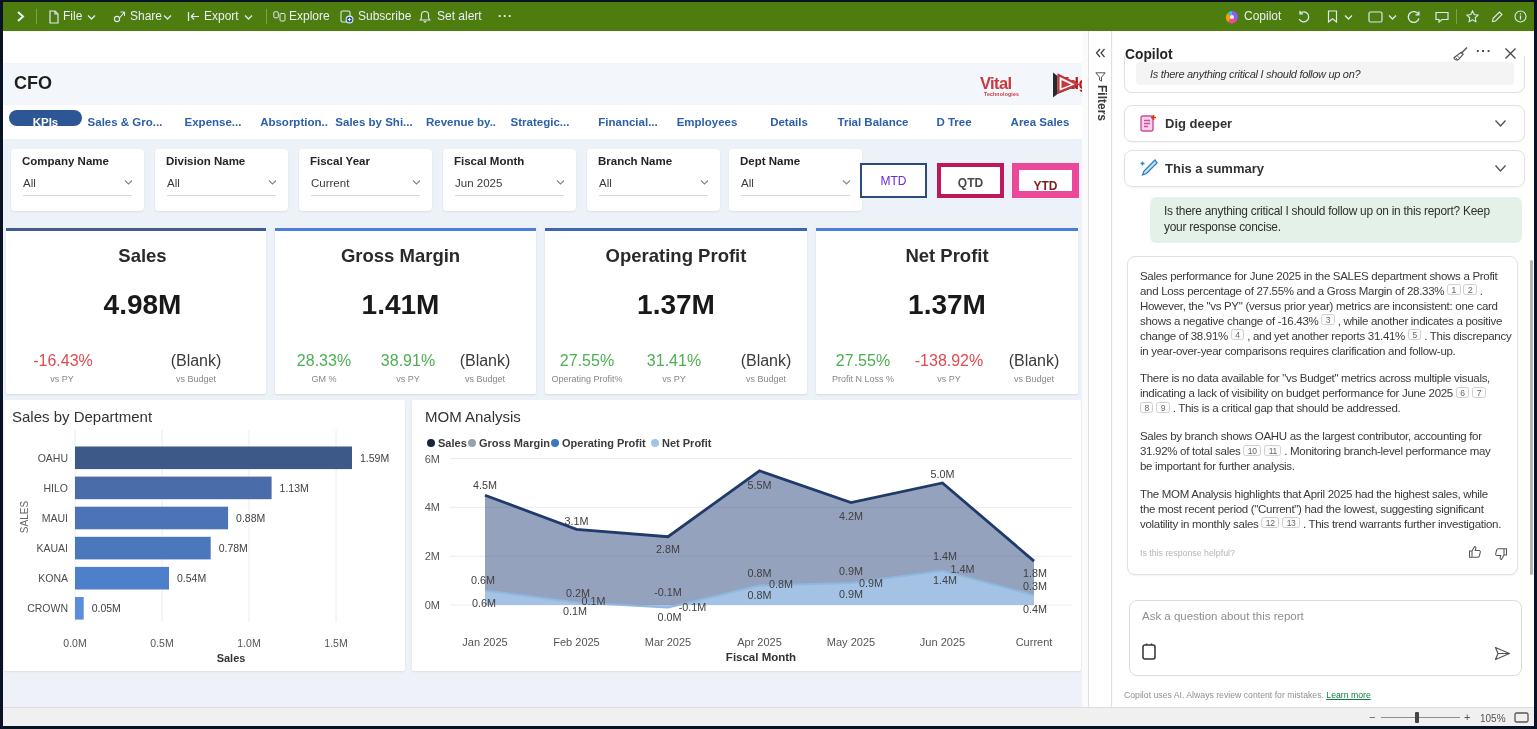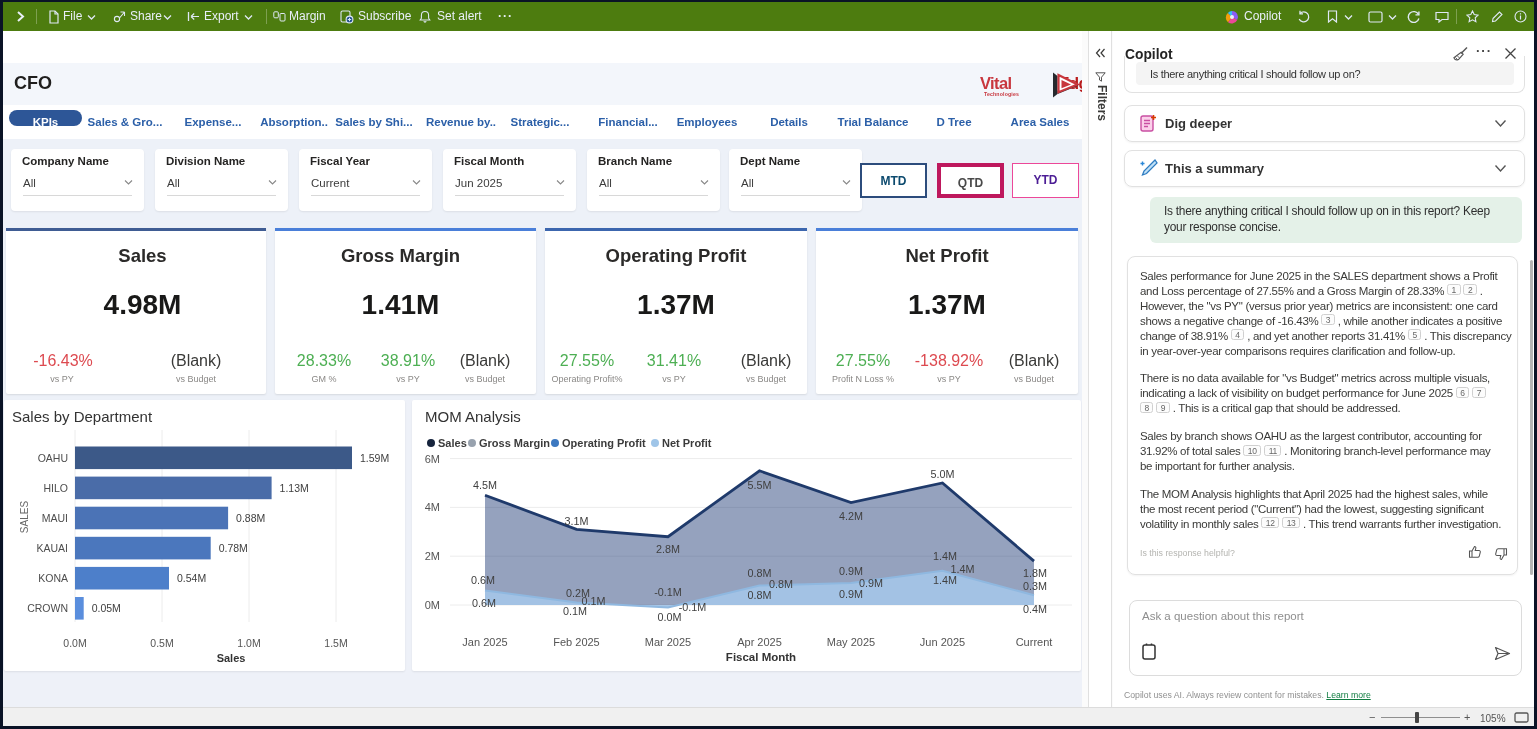--- a/index.html
+++ b/index.html
@@ -81,21 +81,21 @@
 <div class="it" style="left:201px;">Export</div>
 <svg class="ti" style="left:241px;top:12px;" width="9" height="7" viewBox="0 0 9 7">
       <path d="M1 1.5 L4.5 5 L8 1.5" stroke="#dfe8f5" stroke-width="1.3" fill="none"></path>
     </svg>
 <div class="tsep" style="left:263px;"></div>
 <div class="tsep" style="left:33px;"></div>
 <svg class="ti" style="left:270px;top:9px;" width="13" height="11" viewBox="0 0 13 11">
       <rect x="0.8" y="0.8" width="4.5" height="6" rx="1" stroke="#dfe8f5" stroke-width="1" fill="none"></rect>
       <rect x="7" y="2.5" width="5" height="7.5" rx="1" stroke="#dfe8f5" stroke-width="1" fill="none"></rect>
     </svg>
-<div class="it" style="left:286px;">Margin</div>
+<div class="it" style="left:286px;">Explore</div>
 <svg class="ti" style="left:337px;top:8px;" width="14" height="14" viewBox="0 0 14 14">
       <rect x="1" y="1" width="9" height="11" rx="1.5" stroke="#dfe8f5" stroke-width="1.1" fill="none"></rect>
       <circle cx="9.5" cy="9.5" r="3.4" fill="#24528f" stroke="#dfe8f5" stroke-width="1.1"></circle>
       <path d="M9.5 7.8 v3.4 M7.8 9.5 h3.4" stroke="#dfe8f5" stroke-width="1" fill="none"></path>
     </svg>
 <div class="it" style="left:355px;">Subscribe</div>
 <svg class="ti" style="left:416px;top:8px;" width="12" height="13" viewBox="0 0 12 13">
       <path d="M6 1.5 c2.3 0 3.6 1.6 3.6 3.8 v2.9 l1.2 1.8 h-9.6 l1.2 -1.8 v-2.9 c0 -2.2 1.3 -3.8 3.6 -3.8 z" stroke="#dfe8f5" stroke-width="1.1" fill="none"></path>
       <path d="M4.8 11.3 a1.3 1.3 0 0 0 2.4 0" stroke="#dfe8f5" stroke-width="1.1" fill="none"></path>
     </svg>
@@ -214,23 +214,23 @@
         <div class="fline"></div>
       </div>
 <div class="fcard" style="left:726px;">
         <div class="flab">Dept Name</div>
         <div class="fval">All</div>
         <svg class="fchev" viewBox="0 0 9 9">
           <path d="M1 2.5 L4.5 6 L8 2.5" stroke="#888" stroke-width="1.1" fill="none"></path>
         </svg>
         <div class="fline"></div>
       </div>
-<div class="tbtn" style="left:857px;top:24px;border:2.5px solid #2c4c7c;font-weight:700;color:#0c4a6e;">MTD</div>
+<div class="tbtn" style="left:857px;top:24px;border:2.5px solid #2c4c7c;font-weight:400;color:#6d28d9;">MTD</div>
 <div class="tbtn" style="left:934px;top:24px;border:4px solid #be185d;font-weight:600;color:#4a4a4a;">QTD</div>
-<div class="tbtn" style="left:1009px;top:24px;border:1px solid #ec4899;font-weight:600;color:#4c1d95;">YTD</div>
+<div class="tbtn" style="left:1009px;top:24px;border:7px solid #ec4899;font-weight:600;color:#7f1d1d;">YTD</div>
   </div>
   <div id="kpis" class="abs">
 <div class="kcard" style="left:3px;width:260px;">
         <div class="ktop" style="background:#3f5c93;"></div>
         <div class="ktitle" style="text-indent:13px;">Sales</div>
         <div class="knum" style="text-indent:13px;">4.98M</div>
       </div>
 <div class="kcard" style="left:272px;width:261px;">
         <div class="ktop" style="background:#4a7fd9;"></div>
         <div class="ktitle" style="text-indent:-10px;">Gross Margin</div>
@@ -399,21 +399,21 @@
       <path d="M15 1.5 L9 7.5" stroke="#555" stroke-width="1.4" fill="none"></path>
       <path d="M9.2 6.2 l2 2 L6.5 13.5 c-1.8 0.8 -3.8 0 -4.6 -1.8 z" stroke="#555" stroke-width="1.1" fill="none"></path>
       <path d="M5 9.5 l2.5 2.5 M3.5 11.5 l2 2" stroke="#555" stroke-width="0.9" fill="none"></path>
     </svg>
 <div class="abs" style="left:363px;top:12px;font-size:13px;font-weight:700;color:#444;letter-spacing:1px;">···</div>
 <svg class="abs" style="left:391px;top:16px;" width="13" height="13" viewBox="0 0 13 13">
       <path d="M1.5 1.5 L11.5 11.5 M11.5 1.5 L1.5 11.5" stroke="#444" stroke-width="1.3" fill="none"></path>
     </svg>
 <div class="abs" style="left:11px;top:25px;width:401px;height:37px;border-left:1px solid #e1e1e1;border-right:1px solid #e1e1e1;border-bottom:1px solid #e1e1e1;border-radius:0 0 8px 8px;"></div>
 <div class="abs" style="left:23px;top:31px;width:378px;height:23px;background:#f4f4f4;border-radius:4px;"></div>
-<div class="abs" style="left:37px;top:37px;font-size:11px;letter-spacing:-0.3px;color:#333;">Is there anything critical I should follow up on?</div>
+<div class="abs" style="left:37px;top:37px;font-size:11px;letter-spacing:-0.3px;color:#333;font-style:italic;">Is there anything critical I should follow up on?</div>
 <div class="abs" style="left:11px;top:74px;width:401px;height:37px;border:1px solid #e1e1e1;border-radius:8px;box-shadow:0 1px 2px rgba(0,0,0,0.05);"></div>
 <svg class="abs" style="left:26px;top:82px;" width="19" height="20" viewBox="0 0 19 20">
       <rect x="2" y="3" width="12" height="15" rx="2" fill="#fbd0ea" stroke="#c94fa2" stroke-width="1.4"></rect>
       <path d="M5 7.5 h6 M5 10.5 h6 M5 13.5 h4" stroke="#c94fa2" stroke-width="1.3"></path>
       <path d="M14.5 2 v5 M12 4.5 h5" stroke="#d83b01" stroke-width="1.6"></path>
     </svg>
 <div class="abs" style="left:52px;top:85px;font-size:13px;font-weight:600;color:#333;">Dig deeper</div>
 <svg class="abs" style="left:381px;top:88px;" width="13" height="9" viewBox="0 0 13 9">
       <path d="M1.5 1.5 L6.5 7 L11.5 1.5" stroke="#555" stroke-width="1.4" fill="none"></path>
     </svg>

